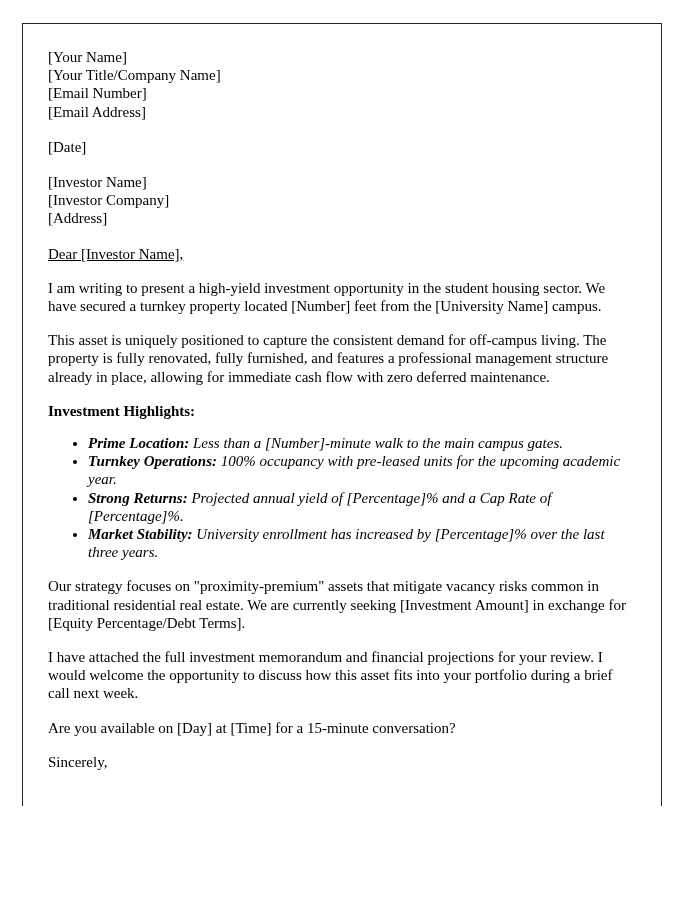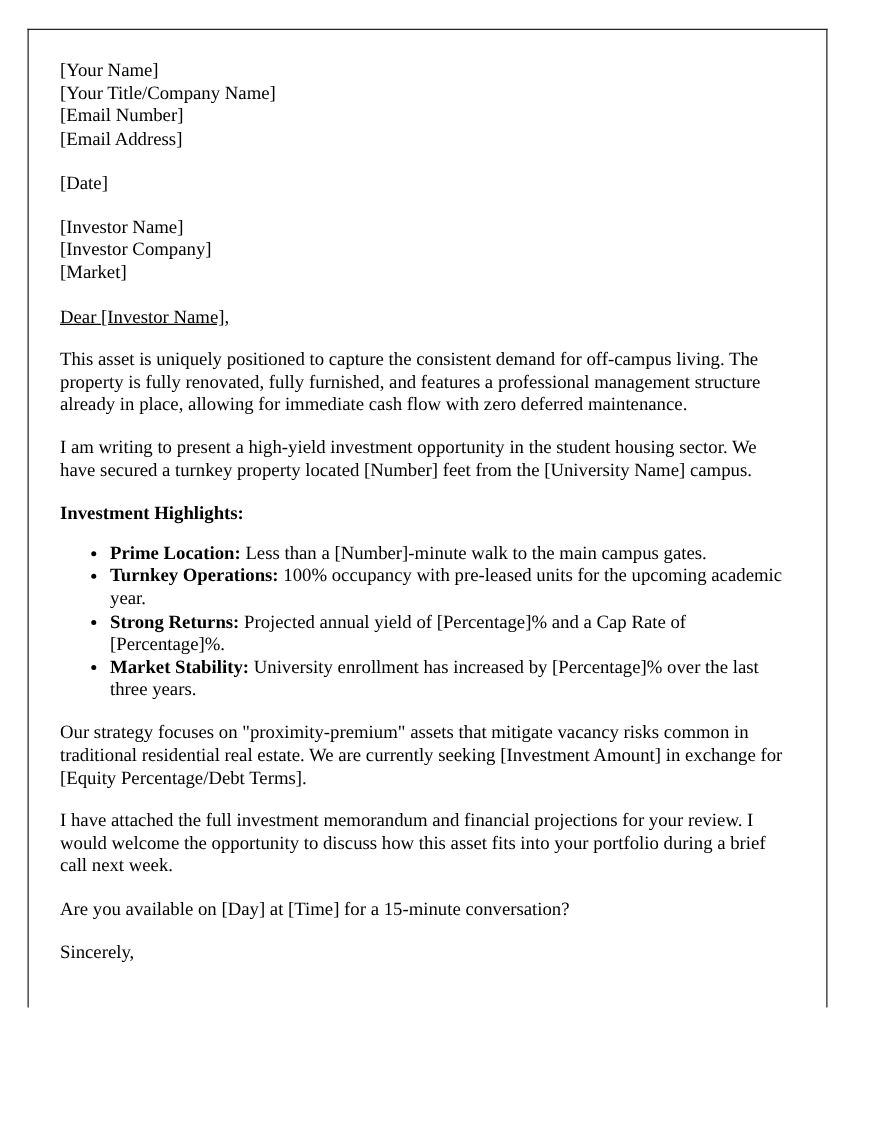--- a/index.html
+++ b/index.html
@@ -69,20 +69,21 @@
 
   ul.highlights {
     margin: 0 0 16px 0;
     padding: 0 0 0 40px;     
     list-style-type: disc;
   }
   ul.highlights li {
     margin: 0 0 0 0;
     padding: 0;
     line-height: 18.2px;
+    font-style: italic;
   }
   ul.highlights li .lead {
     font-weight: bold;
   }
 
   .closing {
     margin: 0;
   }
 </style>
 </head>
@@ -98,27 +99,27 @@
       <span class="addr-line">[Email Address]</span>
     </div>
 
     <div class="addr-block">
       <span class="addr-line">[Date]</span>
     </div>
 
     <div class="addr-block">
       <span class="addr-line">[Investor Name]</span>
       <span class="addr-line">[Investor Company]</span>
-      <span class="addr-line">[Market]</span>
+      <span class="addr-line">[Address]</span>
     </div>
 
     <div class="salutation">Dear [Investor Name],</div>
 
+    <p class="para">I am writing to present a high-yield investment opportunity in the student housing sector. We have secured a turnkey property located [Number] feet from the [University Name] campus.</p>
     <p class="para">This asset is uniquely positioned to capture the consistent demand for off-campus living. The property is fully renovated, fully furnished, and features a professional management structure already in place, allowing for immediate cash flow with zero deferred maintenance.</p>
-    <p class="para">I am writing to present a high-yield investment opportunity in the student housing sector. We have secured a turnkey property located [Number] feet from the [University Name] campus.</p>
 
     <div class="section-heading">Investment Highlights:</div>
 
     <ul class="highlights">
       <li>
         <span class="lead">Prime Location:</span><span> Less than a [Number]-minute walk to the main campus gates.</span>
       </li>
       <li>
         <span class="lead">Turnkey Operations:</span><span> 100% occupancy with pre-leased units for the upcoming academic year.</span>
       </li>

